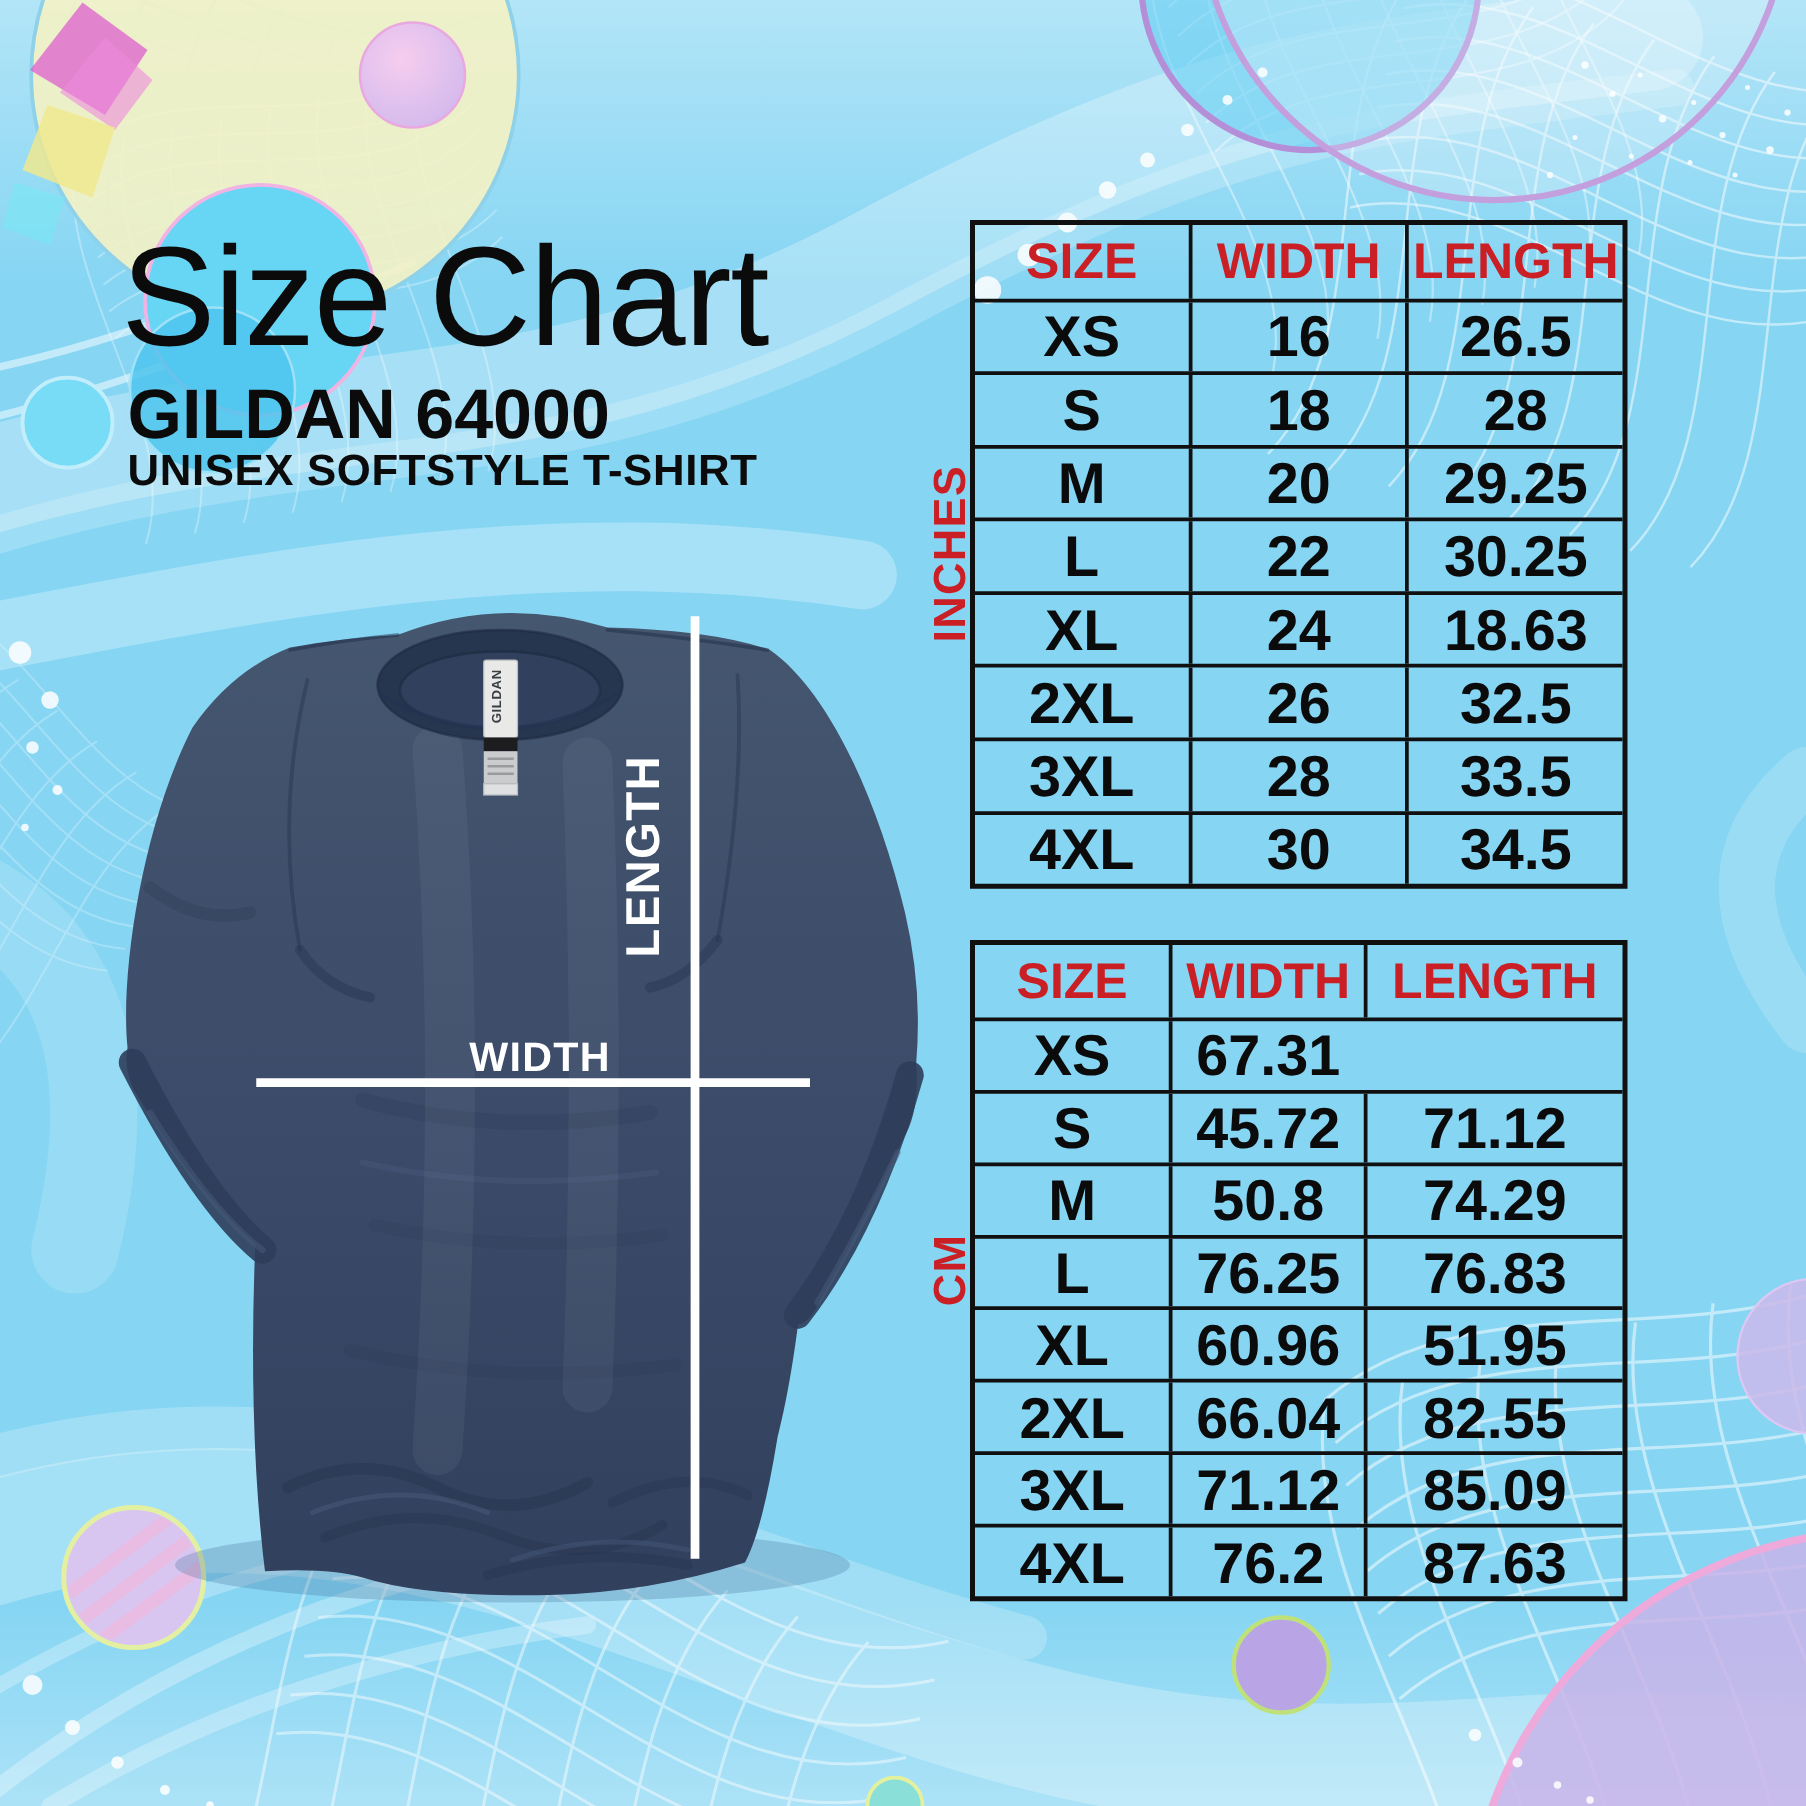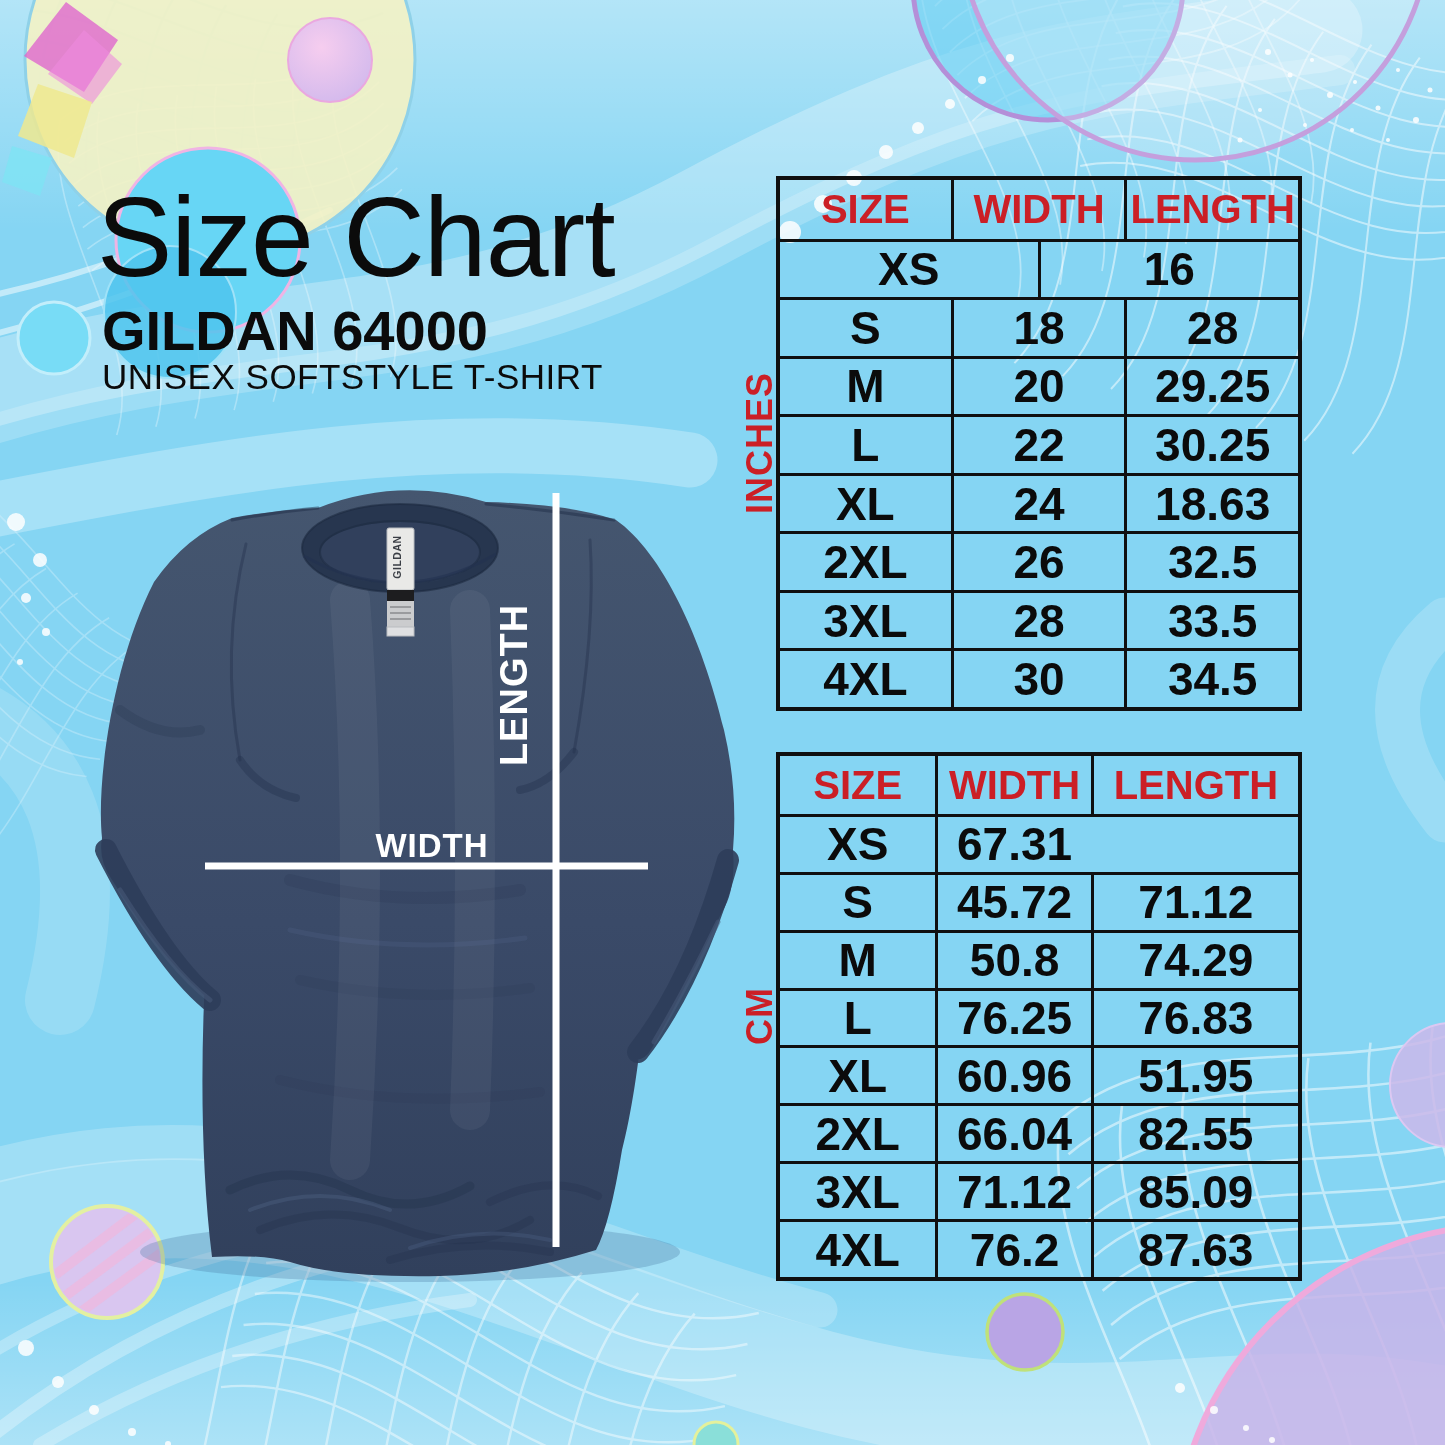--- a/index.html
+++ b/index.html
@@ -5,29 +5,29 @@
   *{box-sizing:border-box;margin:0;padding:0}
   html,body{width:1445px;height:1445px}
   body{font-family:"Liberation Sans",sans-serif;}
   .canvas{position:relative;width:1445px;height:1445px;overflow:hidden;background:var(--bg,#85d5f3);}
   .bg-art{position:absolute;left:0;top:0;z-index:0;}
   
   .page-title{position:absolute;left:97px;top:172px;font-size:113px;font-weight:normal;
     color:var(--ink,#0b0b0b);letter-spacing:-1px;z-index:6;white-space:nowrap;}
   .brand-subtitle{position:absolute;left:102px;top:298px;font-size:56px;font-weight:bold;
     color:var(--ink,#0b0b0b);z-index:6;white-space:nowrap;}
-  .product-subtitle{position:absolute;left:102px;top:357px;font-size:35px;font-weight:normal;
+  .product-subtitle{position:absolute;left:102px;top:357px;font-size:35px;font-weight:bold;
     color:var(--ink,#0b0b0b);z-index:6;white-space:nowrap;letter-spacing:.5px;}
   
   .size-table{position:absolute;left:776px;width:526px;display:flex;flex-direction:column;
     border:4px solid var(--line,#101010);z-index:5;}
   #table-inches{top:176px;height:535px;}
   #table-cm{top:752px;height:529px;}
   .trow{flex:1;display:flex;align-items:stretch;}
-  .tbody{flex:8;display:flex;flex-direction:column;justify-content:center;}
+  .tbody{flex:8;display:flex;flex-direction:column;}
   .tbody .trow{border-top:3px solid var(--line,#101010);}
   .cell{flex:1;display:flex;align-items:center;justify-content:center;font-weight:bold;
     font-size:46px;color:var(--ink,#0b0b0b);line-height:1;}
   .cell + .cell{border-left:3px solid var(--line,#101010);}
   .thead .cell{color:var(--accent,#cb1f26);font-size:40px;}
   #table-cm .cell:nth-child(1){flex:0 0 30%;}
   #table-cm .cell:nth-child(2){flex:0 0 30%;}
   #table-cm .cell:nth-child(3){flex:1;}
   .unit-label{position:absolute;transform:translate(-50%,-50%) rotate(-90deg);
     color:var(--accent,#cb1f26);font-weight:bold;font-size:36px;letter-spacing:1px;z-index:5;white-space:nowrap;}
@@ -272,20 +272,21 @@
     <div class="trow thead">
       <div class="cell">SIZE</div>
       <div class="cell">WIDTH</div>
       <div class="cell">LENGTH</div>
     </div>
     <div class="tbody">
 
         <div class="trow">
           <div class="cell">XS</div>
           <div class="cell">16</div>
+          <div class="cell">26.5</div>
         </div>
 
         <div class="trow">
           <div class="cell">S</div>
           <div class="cell">18</div>
           <div class="cell">28</div>
         </div>
 
         <div class="trow">
           <div class="cell">M</div>

